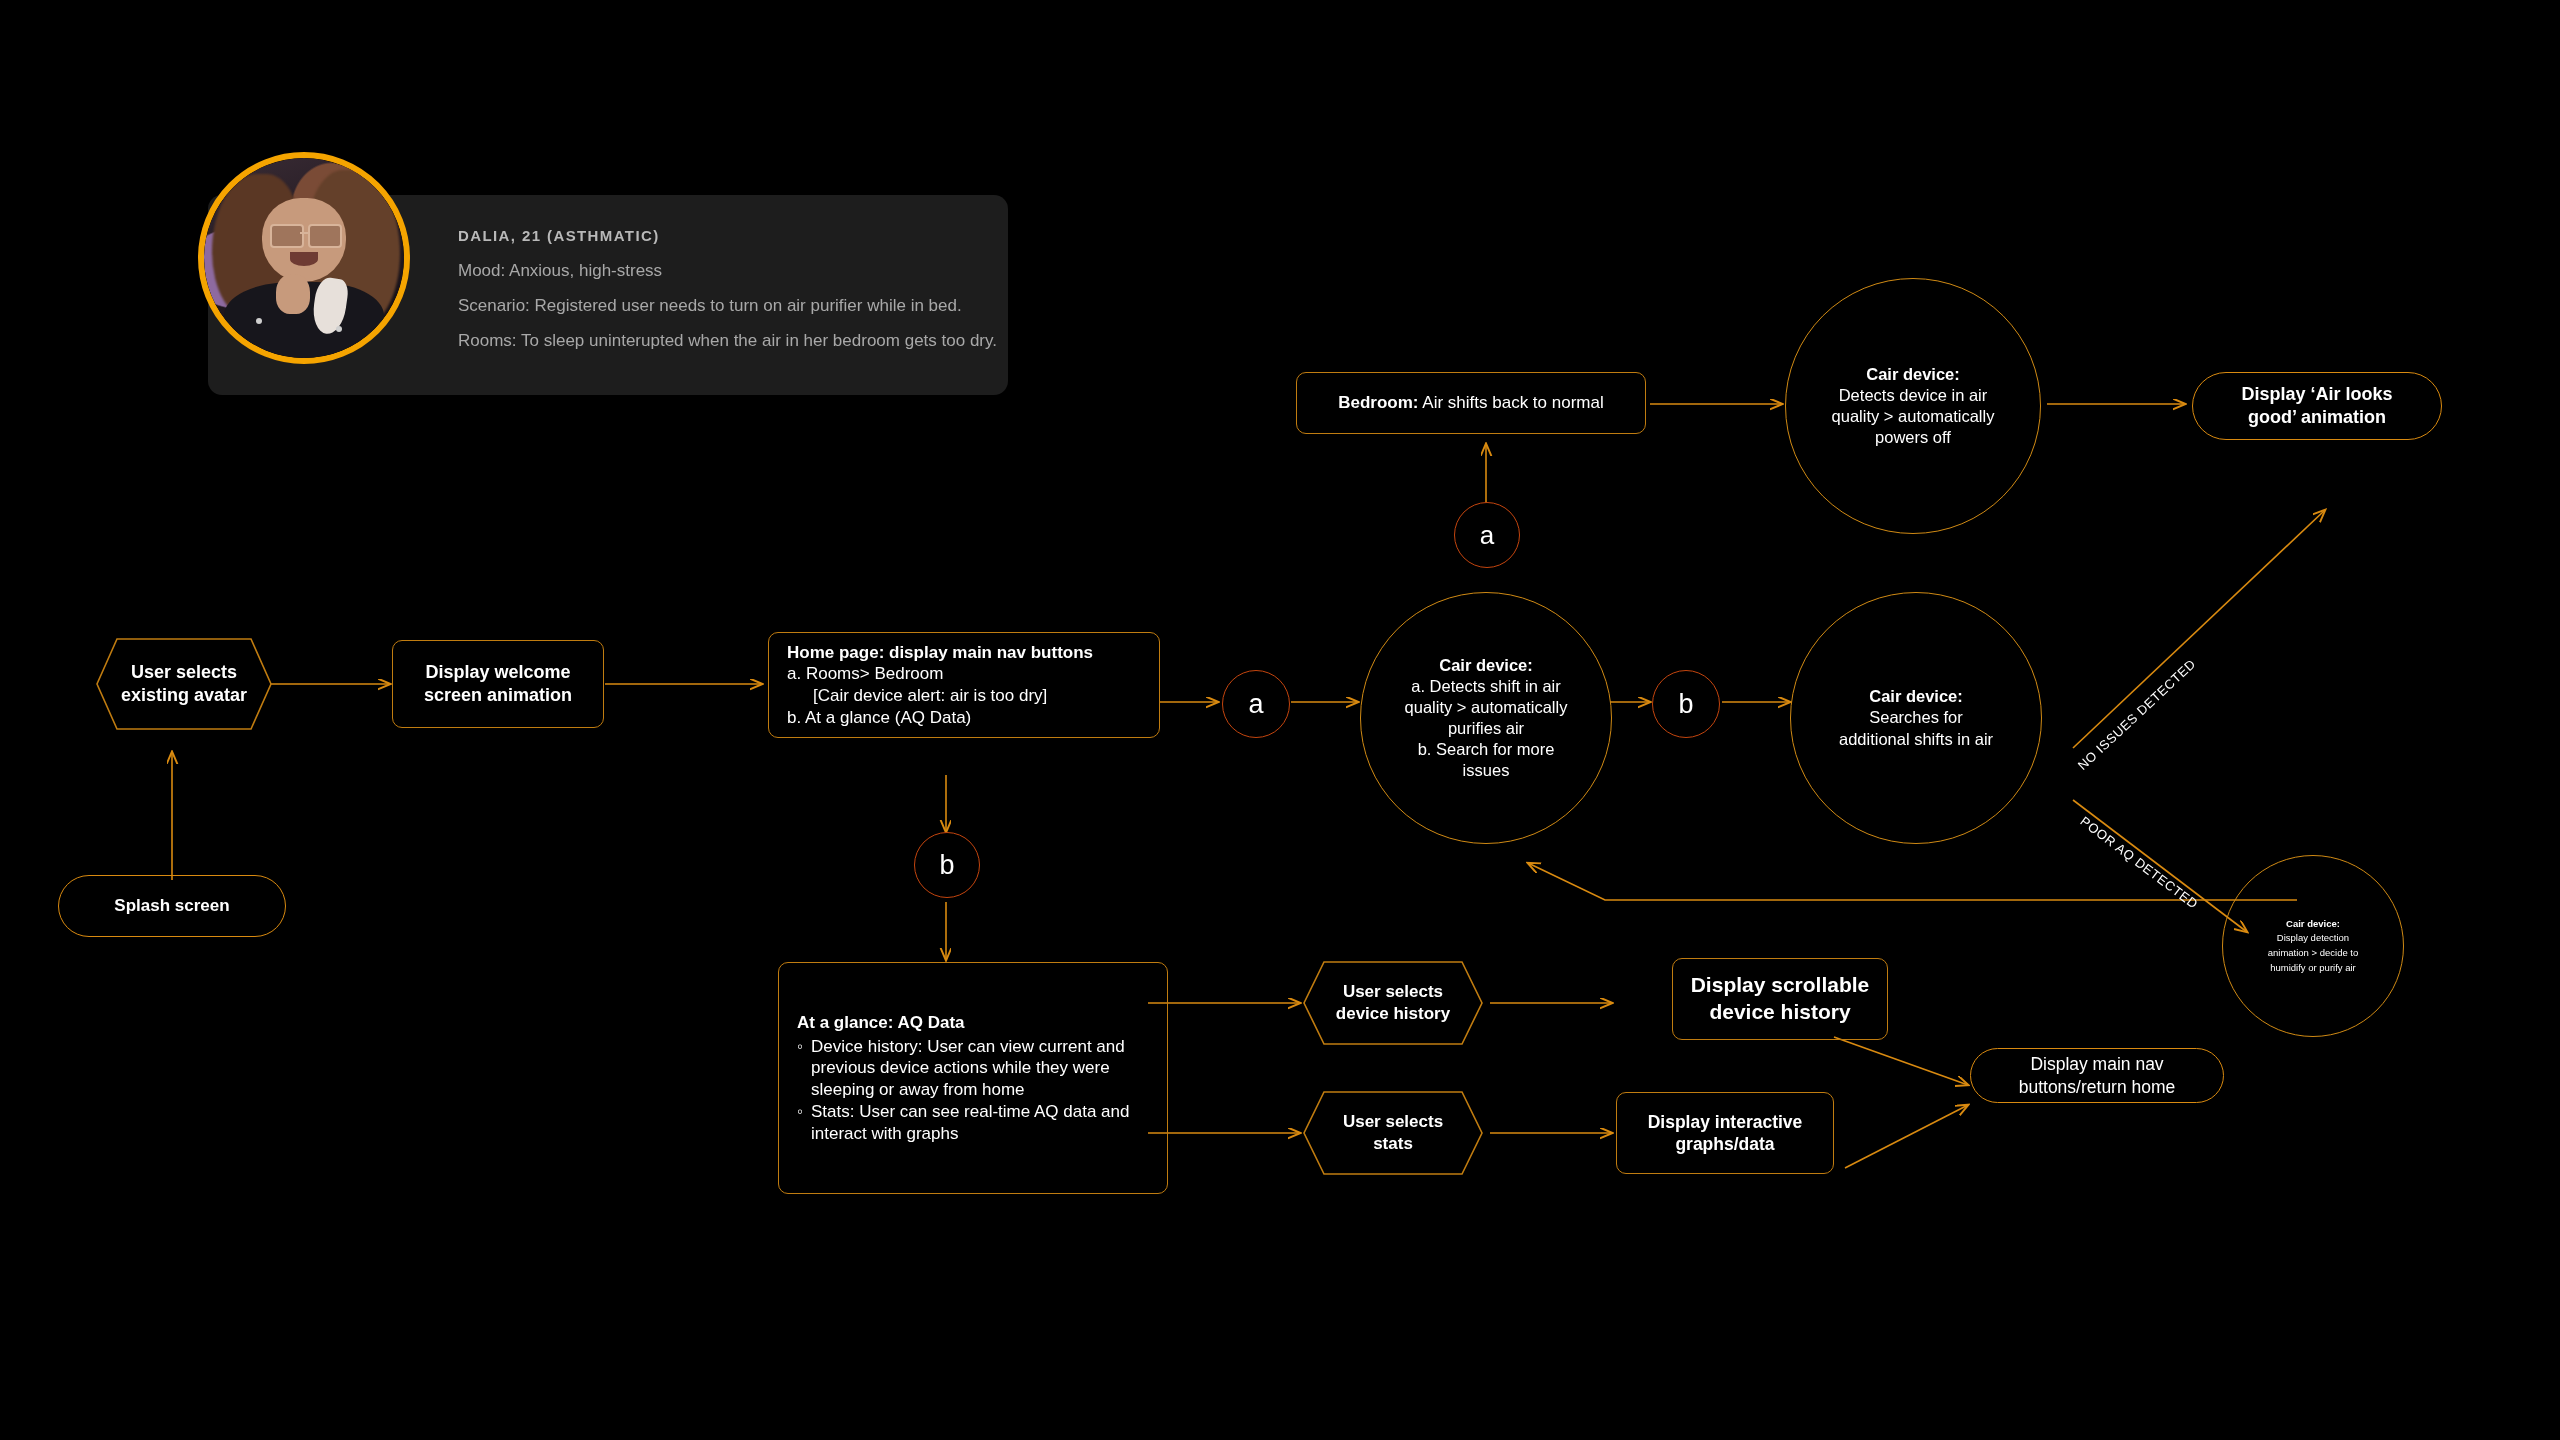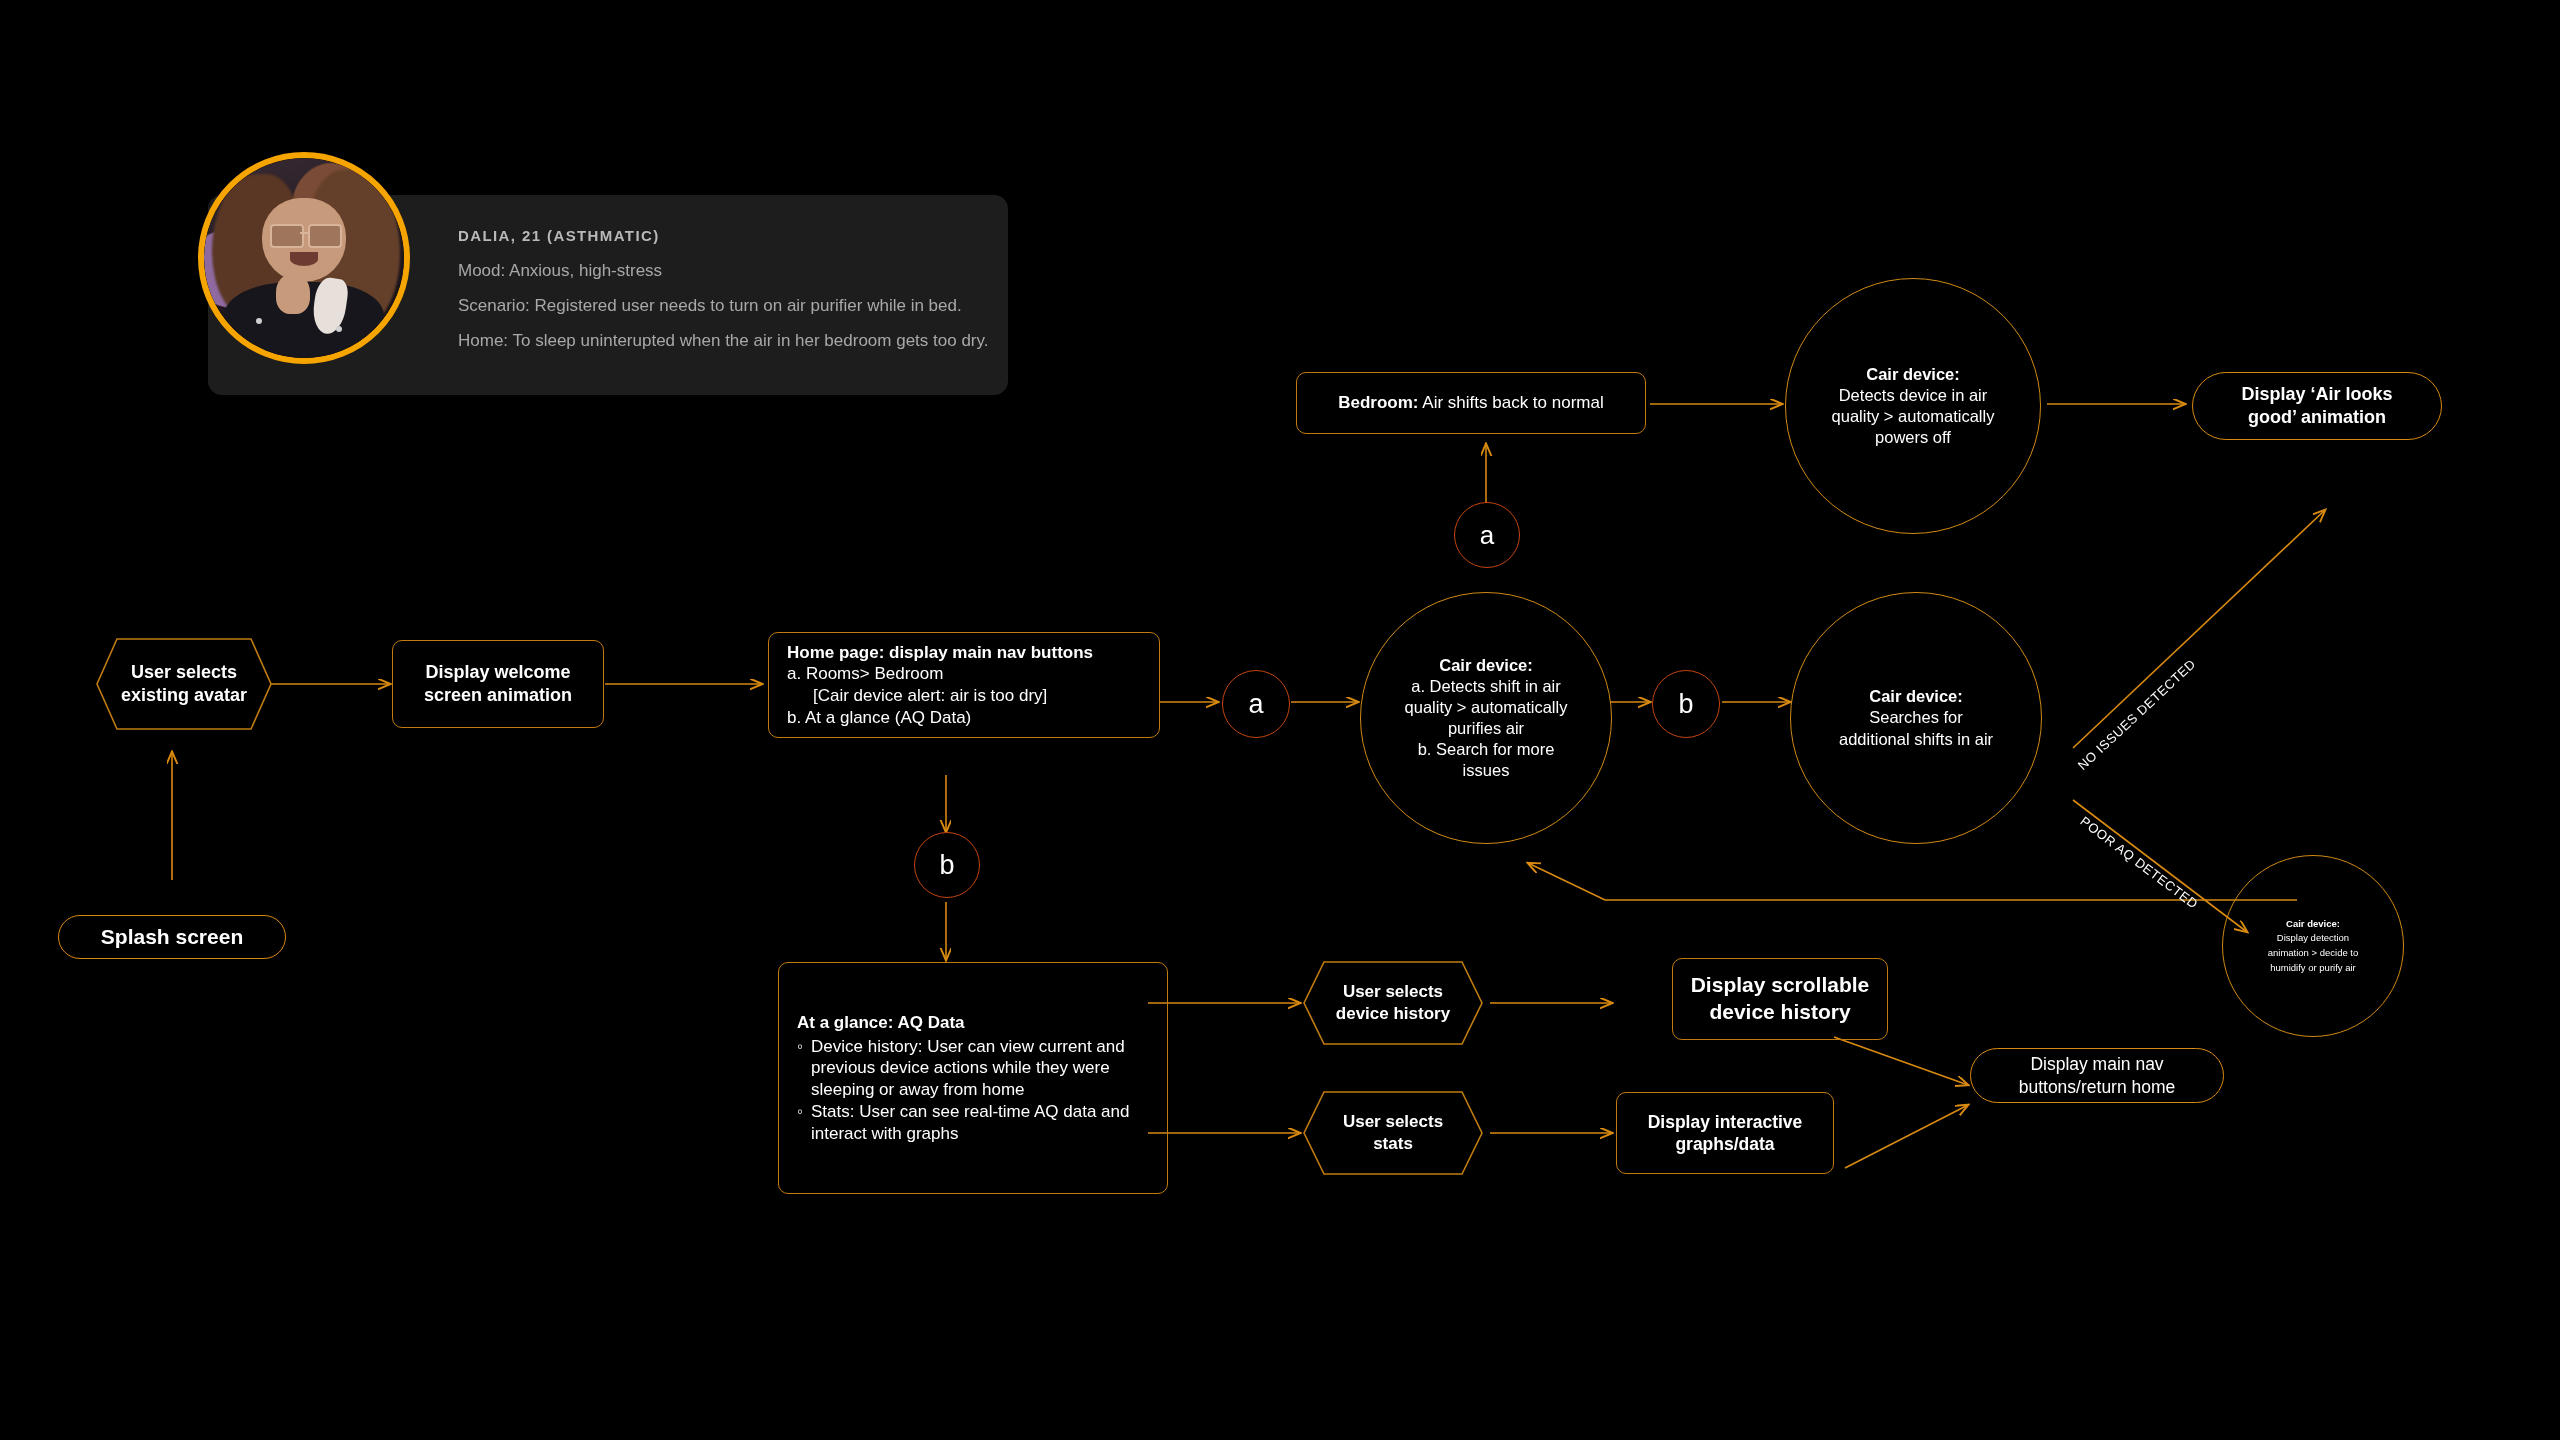--- a/index.html
+++ b/index.html
@@ -237,27 +237,27 @@
       <div class="persona-name">DALIA, 21 (ASTHMATIC)</div>
       <div class="persona-line">
         <span>Mood:</span>
         <span>Anxious, high-stress</span>
       </div>
       <div class="persona-line">
         <span>Scenario:</span>
         <span>Registered user needs to turn on air purifier while in bed.</span>
       </div>
       <div class="persona-line">
-        <span>Home:</span>
+        <span>Rooms:</span>
         <span>To sleep uninterupted when the air in her bedroom gets too dry.</span>
       </div>
     </div>
   </div>
 
-  <div class="node pill" style="left:58px; top:875px; width:228px; height:44px; font-size:21px; font-weight:bold;margin-top:40px;">
+  <div class="node pill" style="left:58px; top:875px; width:228px; height:62px; font-size:17px; font-weight:bold;">
     <span class="inner">Splash screen</span>
   </div>
 
   <div class="hex" style="left:95px; top:637px; width:178px; height:94px; font-size:18px; font-weight:bold;">
     <svg width="178" height="94" viewBox="0 0 178 94">
       <path d="M22,2 L156,2 L176,47 L156,92 L22,92 L2,47 Z" fill="none" stroke="#C07C10" stroke-width="1.6"></path>
     </svg>
     <span class="hexlabel prewrap">User selects<br>existing avatar</span>
   </div>
 

